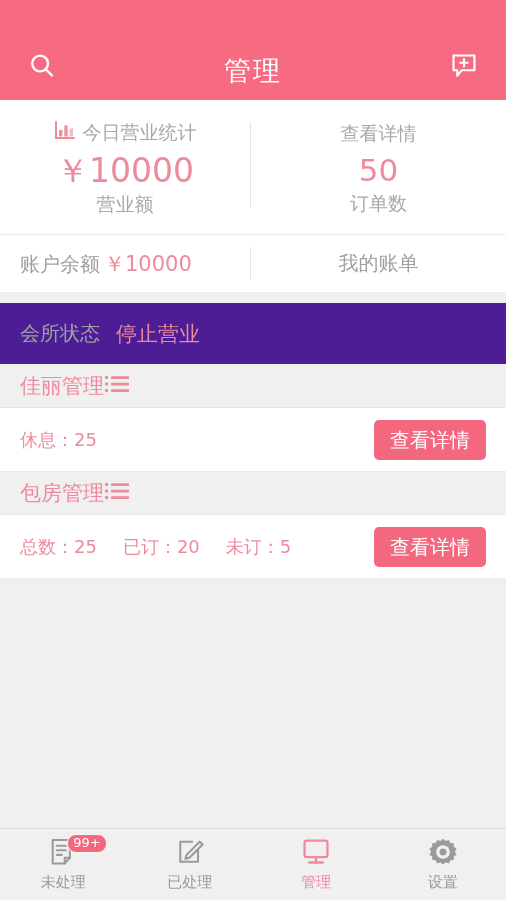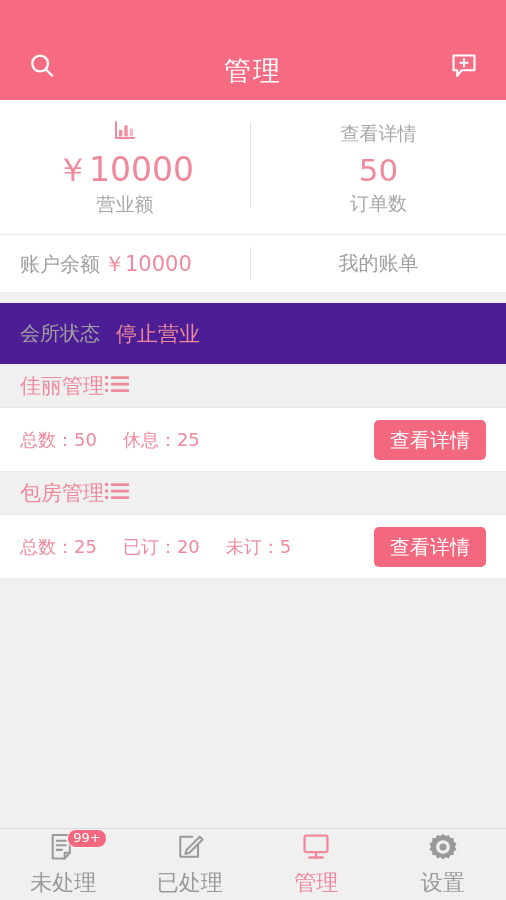--- a/index.html
+++ b/index.html
@@ -194,21 +194,21 @@
     flex: 1;
     display: flex;
     flex-direction: column;
     align-items: center;
     justify-content: center;
     gap: 2px;
     cursor: pointer;
     position: relative;
   }
   .nav-icon-wrap { position: relative; height: 34px; display: flex; align-items: center; }
-  .nav-label { font-size: 22px; color: #9a9a9a; }
+  .nav-label { font-size: 15px; color: #9a9a9a; }
   .nav-item.active .nav-label { color: #ef8a9c; }
   .badge {
     position: absolute;
     top: -3px;
     left: 20px;
     background: #f4687f;
     color: #ffffff;
     font-size: 13px;
     border-radius: 9px;
     padding: 1px 5px 2px 5px;
@@ -240,20 +240,21 @@
   <div class="stats-col left">
     <div class="stats-head">
       <span>
         <svg width="22" height="21" viewBox="0 0 22 21" fill="none">
           <path d="M2 2 V18 H20" stroke="#ef8a9c" stroke-width="2" stroke-linecap="round"></path>
           <rect x="5" y="10" width="3.4" height="6.5" fill="#f08ea0"></rect>
           <rect x="10.3" y="5.5" width="3.4" height="11" fill="#f08ea0"></rect>
           <rect x="15.6" y="8.5" width="3.4" height="8" fill="#f6b8c4"></rect>
         </svg>
       </span>
+      <span>今日营业统计</span>
     </div>
     <div class="stats-value">￥10000</div>
     <div class="stats-label">营业额</div>
   </div>
   <div class="stats-divider"></div>
   <div class="stats-col">
     <div class="stats-head-right">查看详情</div>
     <div class="stats-value-num">50</div>
     <div class="stats-label">订单数</div>
   </div>
@@ -283,21 +284,20 @@
       <circle cx="2.6" cy="3.5" r="1.7"></circle>
       <rect x="7" y="2.2" width="18" height="2.7" rx="0.6"></rect>
       <circle cx="2.6" cy="10" r="1.7"></circle>
       <rect x="7" y="8.7" width="18" height="2.7" rx="0.6"></rect>
       <circle cx="2.6" cy="16.5" r="1.7"></circle>
       <rect x="7" y="15.2" width="18" height="2.7" rx="0.6"></rect>
     </svg>
   </span>
 </div>
 <div class="section-body">
-  <span class="stat-item">总数：50</span>
   <span class="stat-item">休息：25</span>
   <span class="spacer"></span>
   <button class="btn-pink">查看详情</button>
 </div>
 
 <div class="section-header">
   <span class="section-title">包房管理</span>
   <span>
     <svg width="26" height="20" viewBox="0 0 26 20" fill="#ef8a9c">
       <circle cx="2.6" cy="3.5" r="1.7"></circle>

